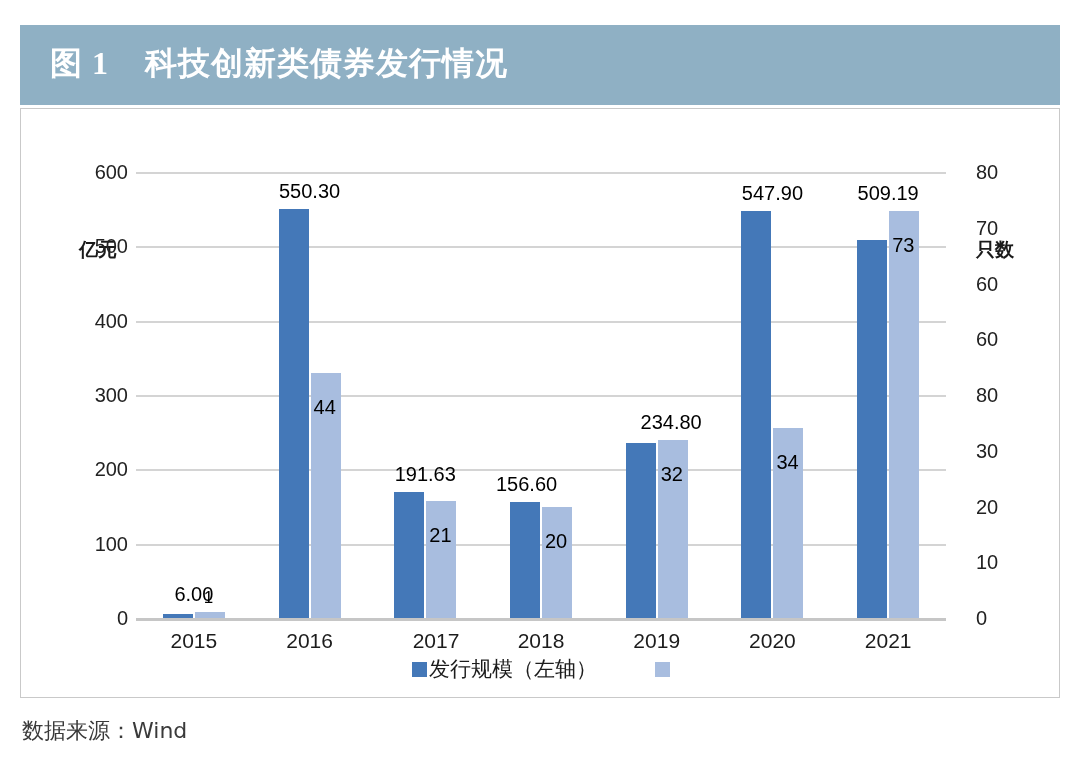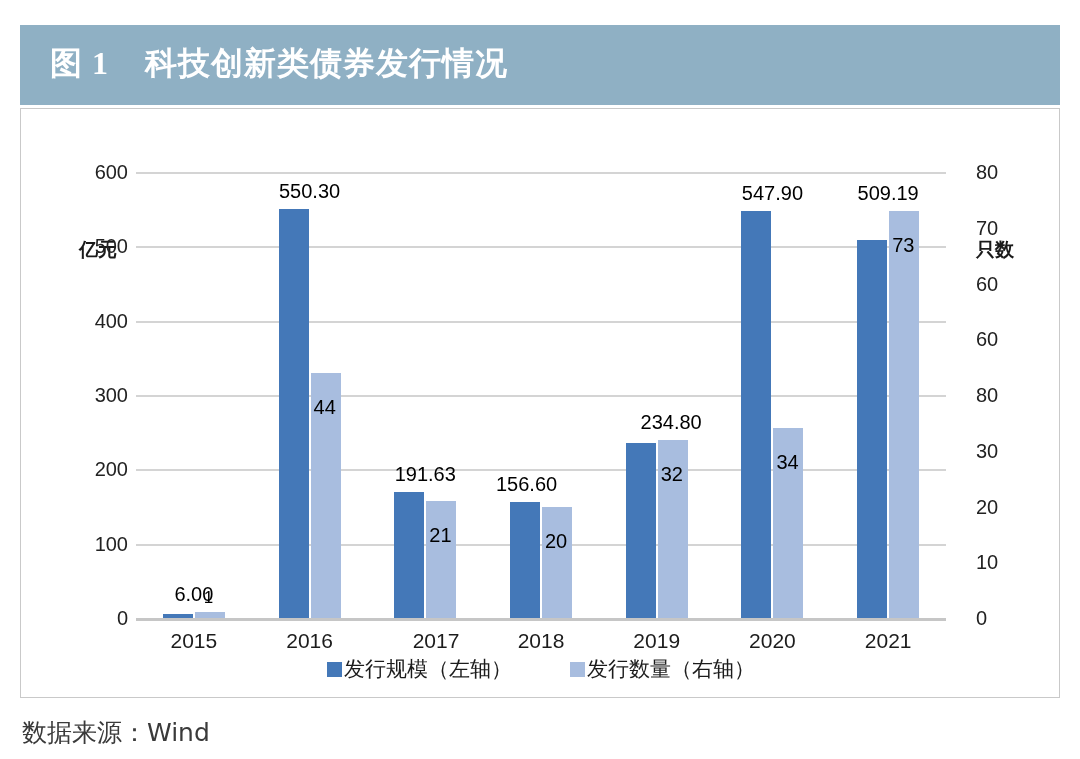--- a/index.html
+++ b/index.html
@@ -164,21 +164,21 @@
     color: #1c1c1c;
     font-family: "DejaVu Sans", "Liberation Sans", sans-serif;
     white-space: nowrap;
   }
 
   
   .source {
     position: absolute;
     left: 22px;
     top: 716px;
-    font-size: 25px;
+    font-size: 22px;
     color: #3a3a3a;
     font-family: "DejaVu Sans", "Liberation Sans", sans-serif;
     white-space: nowrap;
   }
 </style>
 </head>
 <body>
 
 <div class="figure-wrap">
 
@@ -273,21 +273,20 @@
         <div class="x-label" style="left: 817.143px; width: 100px;">2021</div>
       </div>
 
     <div class="legend">
       <div class="legend-item">
         <span class="legend-swatch primary"></span>
         <span class="legend-text">发行规模（左轴）</span>
       </div>
       <div class="legend-item">
         <span class="legend-swatch secondary"></span>
-        <span class="legend-text">发行数量（右轴）</span>
       </div>
     </div>
 
   </div>
 
   <div class="source">数据来源：Wind</div>
 
 </div>
 
 </body></html>

